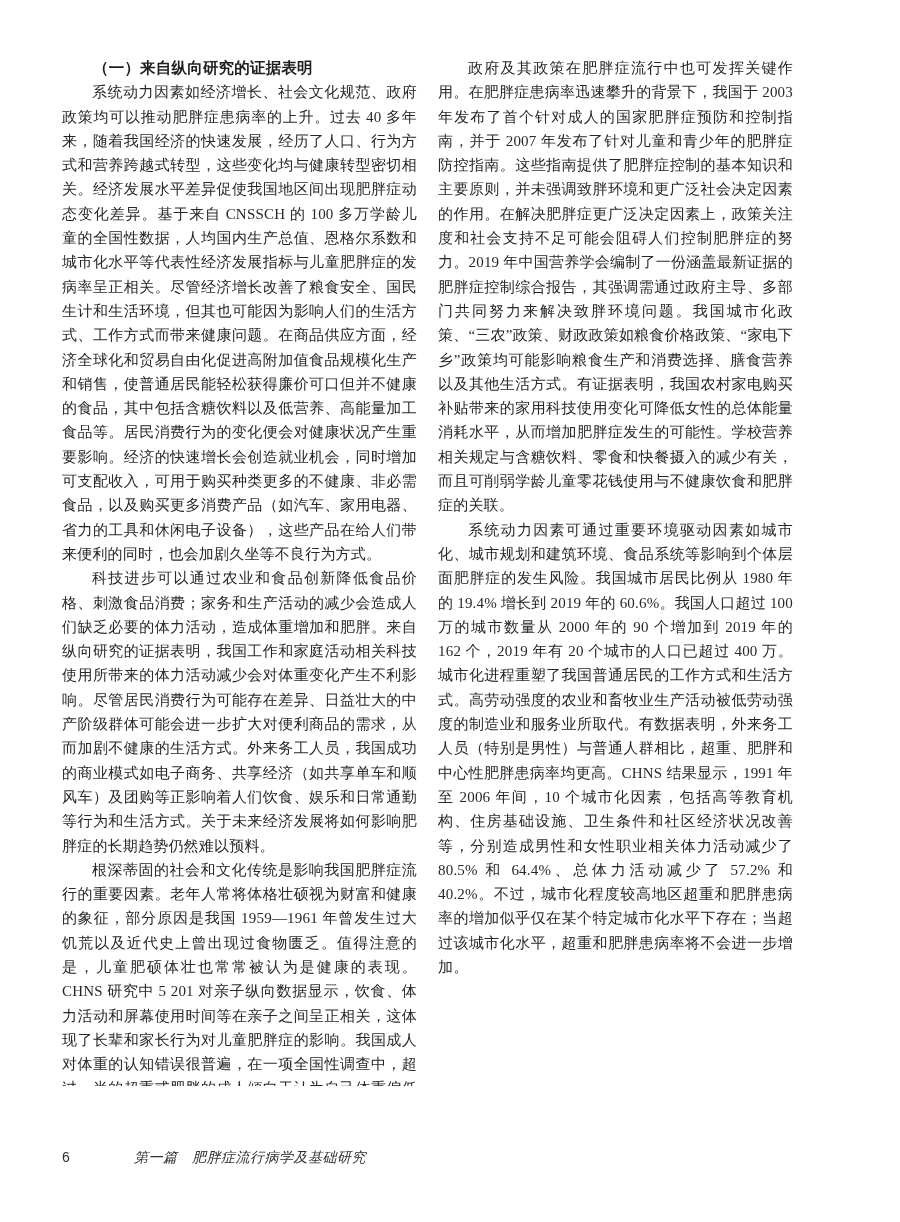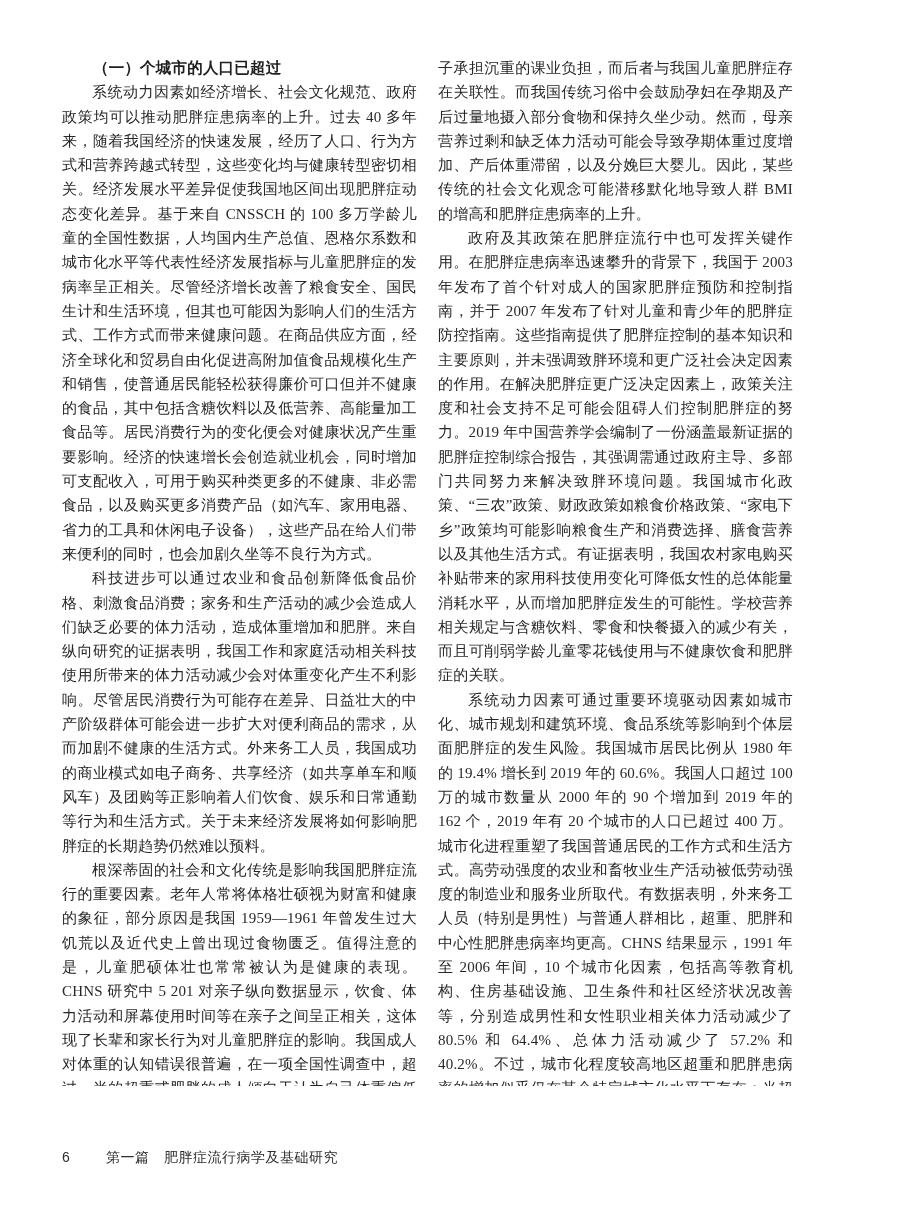--- a/index.html
+++ b/index.html
@@ -61,37 +61,37 @@
     font-size: 14px;
     color: #2e2e2e;
     display: flex;
     align-items: baseline;
   }
   .footer .page-num {
     display: inline-block;
     min-width: 12px;
   }
   .footer .section-title {
-    margin-left: 32px;
+    margin-left: 60px;
     letter-spacing: 0.5px;
+    font-style: italic;
   }
 </style>
 </head>
 <body>
 
 <div class="page">
   <div class="columns">
     <div class="column">
-        <h3 class="heading">（一）个城市的人口已超过</h3>
+        <h3 class="heading">（一）来自纵向研究的证据表明</h3>
         <p class="para">系统动力因素如经济增长、社会文化规范、政府政策均可以推动肥胖症患病率的上升。过去 40 多年来，随着我国经济的快速发展，经历了人口、行为方式和营养跨越式转型，这些变化均与健康转型密切相关。经济发展水平差异促使我国地区间出现肥胖症动态变化差异。基于来自 CNSSCH 的 100 多万学龄儿童的全国性数据，人均国内生产总值、恩格尔系数和城市化水平等代表性经济发展指标与儿童肥胖症的发病率呈正相关。尽管经济增长改善了粮食安全、国民生计和生活环境，但其也可能因为影响人们的生活方式、工作方式而带来健康问题。在商品供应方面，经济全球化和贸易自由化促进高附加值食品规模化生产和销售，使普通居民能轻松获得廉价可口但并不健康的食品，其中包括含糖饮料以及低营养、高能量加工食品等。居民消费行为的变化便会对健康状况产生重要影响。经济的快速增长会创造就业机会，同时增加可支配收入，可用于购买种类更多的不健康、非必需食品，以及购买更多消费产品（如汽车、家用电器、省力的工具和休闲电子设备），这些产品在给人们带来便利的同时，也会加剧久坐等不良行为方式。</p>
         <p class="para">科技进步可以通过农业和食品创新降低食品价格、刺激食品消费；家务和生产活动的减少会造成人们缺乏必要的体力活动，造成体重增加和肥胖。来自纵向研究的证据表明，我国工作和家庭活动相关科技使用所带来的体力活动减少会对体重变化产生不利影响。尽管居民消费行为可能存在差异、日益壮大的中产阶级群体可能会进一步扩大对便利商品的需求，从而加剧不健康的生活方式。外来务工人员，我国成功的商业模式如电子商务、共享经济（如共享单车和顺风车）及团购等正影响着人们饮食、娱乐和日常通勤等行为和生活方式。关于未来经济发展将如何影响肥胖症的长期趋势仍然难以预料。</p>
         <p class="para">根深蒂固的社会和文化传统是影响我国肥胖症流行的重要因素。老年人常将体格壮硕视为财富和健康的象征，部分原因是我国 1959—1961 年曾发生过大饥荒以及近代史上曾出现过食物匮乏。值得注意的是，儿童肥硕体壮也常常被认为是健康的表现。CHNS 研究中 5 201 对亲子纵向数据显示，饮食、体力活动和屏幕使用时间等在亲子之间呈正相关，这体现了长辈和家长行为对儿童肥胖症的影响。我国成人对体重的认知错误很普遍，在一项全国性调查中，超过一半的超重或肥胖的成人倾向于认为自己体重偏低或体重正常。在传统思想中，家长常常会期望孩子有良好的学业成绩，以确保未来事业发展蒸蒸日上。据报道，我国父母对孩子教育表现出的热情和学业激烈的竞争压力使得孩</p>
       </div>
     <div class="column">
-        <p class="para-cont">子承担沉重的课业负担，而后者与我国儿童肥胖症存在关联性。而我国传统习俗中会鼓励孕妇在孕期及产后过量地摄入部分食物和保持久坐少动。然而，母亲营养过剩和缺乏体力活动可能会导致孕期体重过度增加、产后体重滞留，以及分娩巨大婴儿。因此，某些传统的社会文化观念可能潜移默化地导致人群 BMI 的增高和肥胖症患病率的上升。</p>
         <p class="para">政府及其政策在肥胖症流行中也可发挥关键作用。在肥胖症患病率迅速攀升的背景下，我国于 2003 年发布了首个针对成人的国家肥胖症预防和控制指南，并于 2007 年发布了针对儿童和青少年的肥胖症防控指南。这些指南提供了肥胖症控制的基本知识和主要原则，并未强调致胖环境和更广泛社会决定因素的作用。在解决肥胖症更广泛决定因素上，政策关注度和社会支持不足可能会阻碍人们控制肥胖症的努力。2019 年中国营养学会编制了一份涵盖最新证据的肥胖症控制综合报告，其强调需通过政府主导、多部门共同努力来解决致胖环境问题。我国城市化政策、“三农”政策、财政政策如粮食价格政策、“家电下乡”政策均可能影响粮食生产和消费选择、膳食营养以及其他生活方式。有证据表明，我国农村家电购买补贴带来的家用科技使用变化可降低女性的总体能量消耗水平，从而增加肥胖症发生的可能性。学校营养相关规定与含糖饮料、零食和快餐摄入的减少有关，而且可削弱学龄儿童零花钱使用与不健康饮食和肥胖症的关联。</p>
         <p class="para">系统动力因素可通过重要环境驱动因素如城市化、城市规划和建筑环境、食品系统等影响到个体层面肥胖症的发生风险。我国城市居民比例从 1980 年的 19.4% 增长到 2019 年的 60.6%。我国人口超过 100 万的城市数量从 2000 年的 90 个增加到 2019 年的 162 个，2019 年有 20 个城市的人口已超过 400 万。城市化进程重塑了我国普通居民的工作方式和生活方式。高劳动强度的农业和畜牧业生产活动被低劳动强度的制造业和服务业所取代。有数据表明，外来务工人员（特别是男性）与普通人群相比，超重、肥胖和中心性肥胖患病率均更高。CHNS 结果显示，1991 年至 2006 年间，10 个城市化因素，包括高等教育机构、住房基础设施、卫生条件和社区经济状况改善等，分别造成男性和女性职业相关体力活动减少了 80.5% 和 64.4%、总体力活动减少了 57.2% 和 40.2%。不过，城市化程度较高地区超重和肥胖患病率的增加似乎仅在某个特定城市化水平下存在；当超过该城市化水平，超重和肥胖患病率将不会进一步增加。</p>
       </div>
   </div>
   <div class="footer">
     <span class="page-num">6</span>
     <span class="section-title">第一篇　肥胖症流行病学及基础研究</span>
   </div>
 </div>
 

